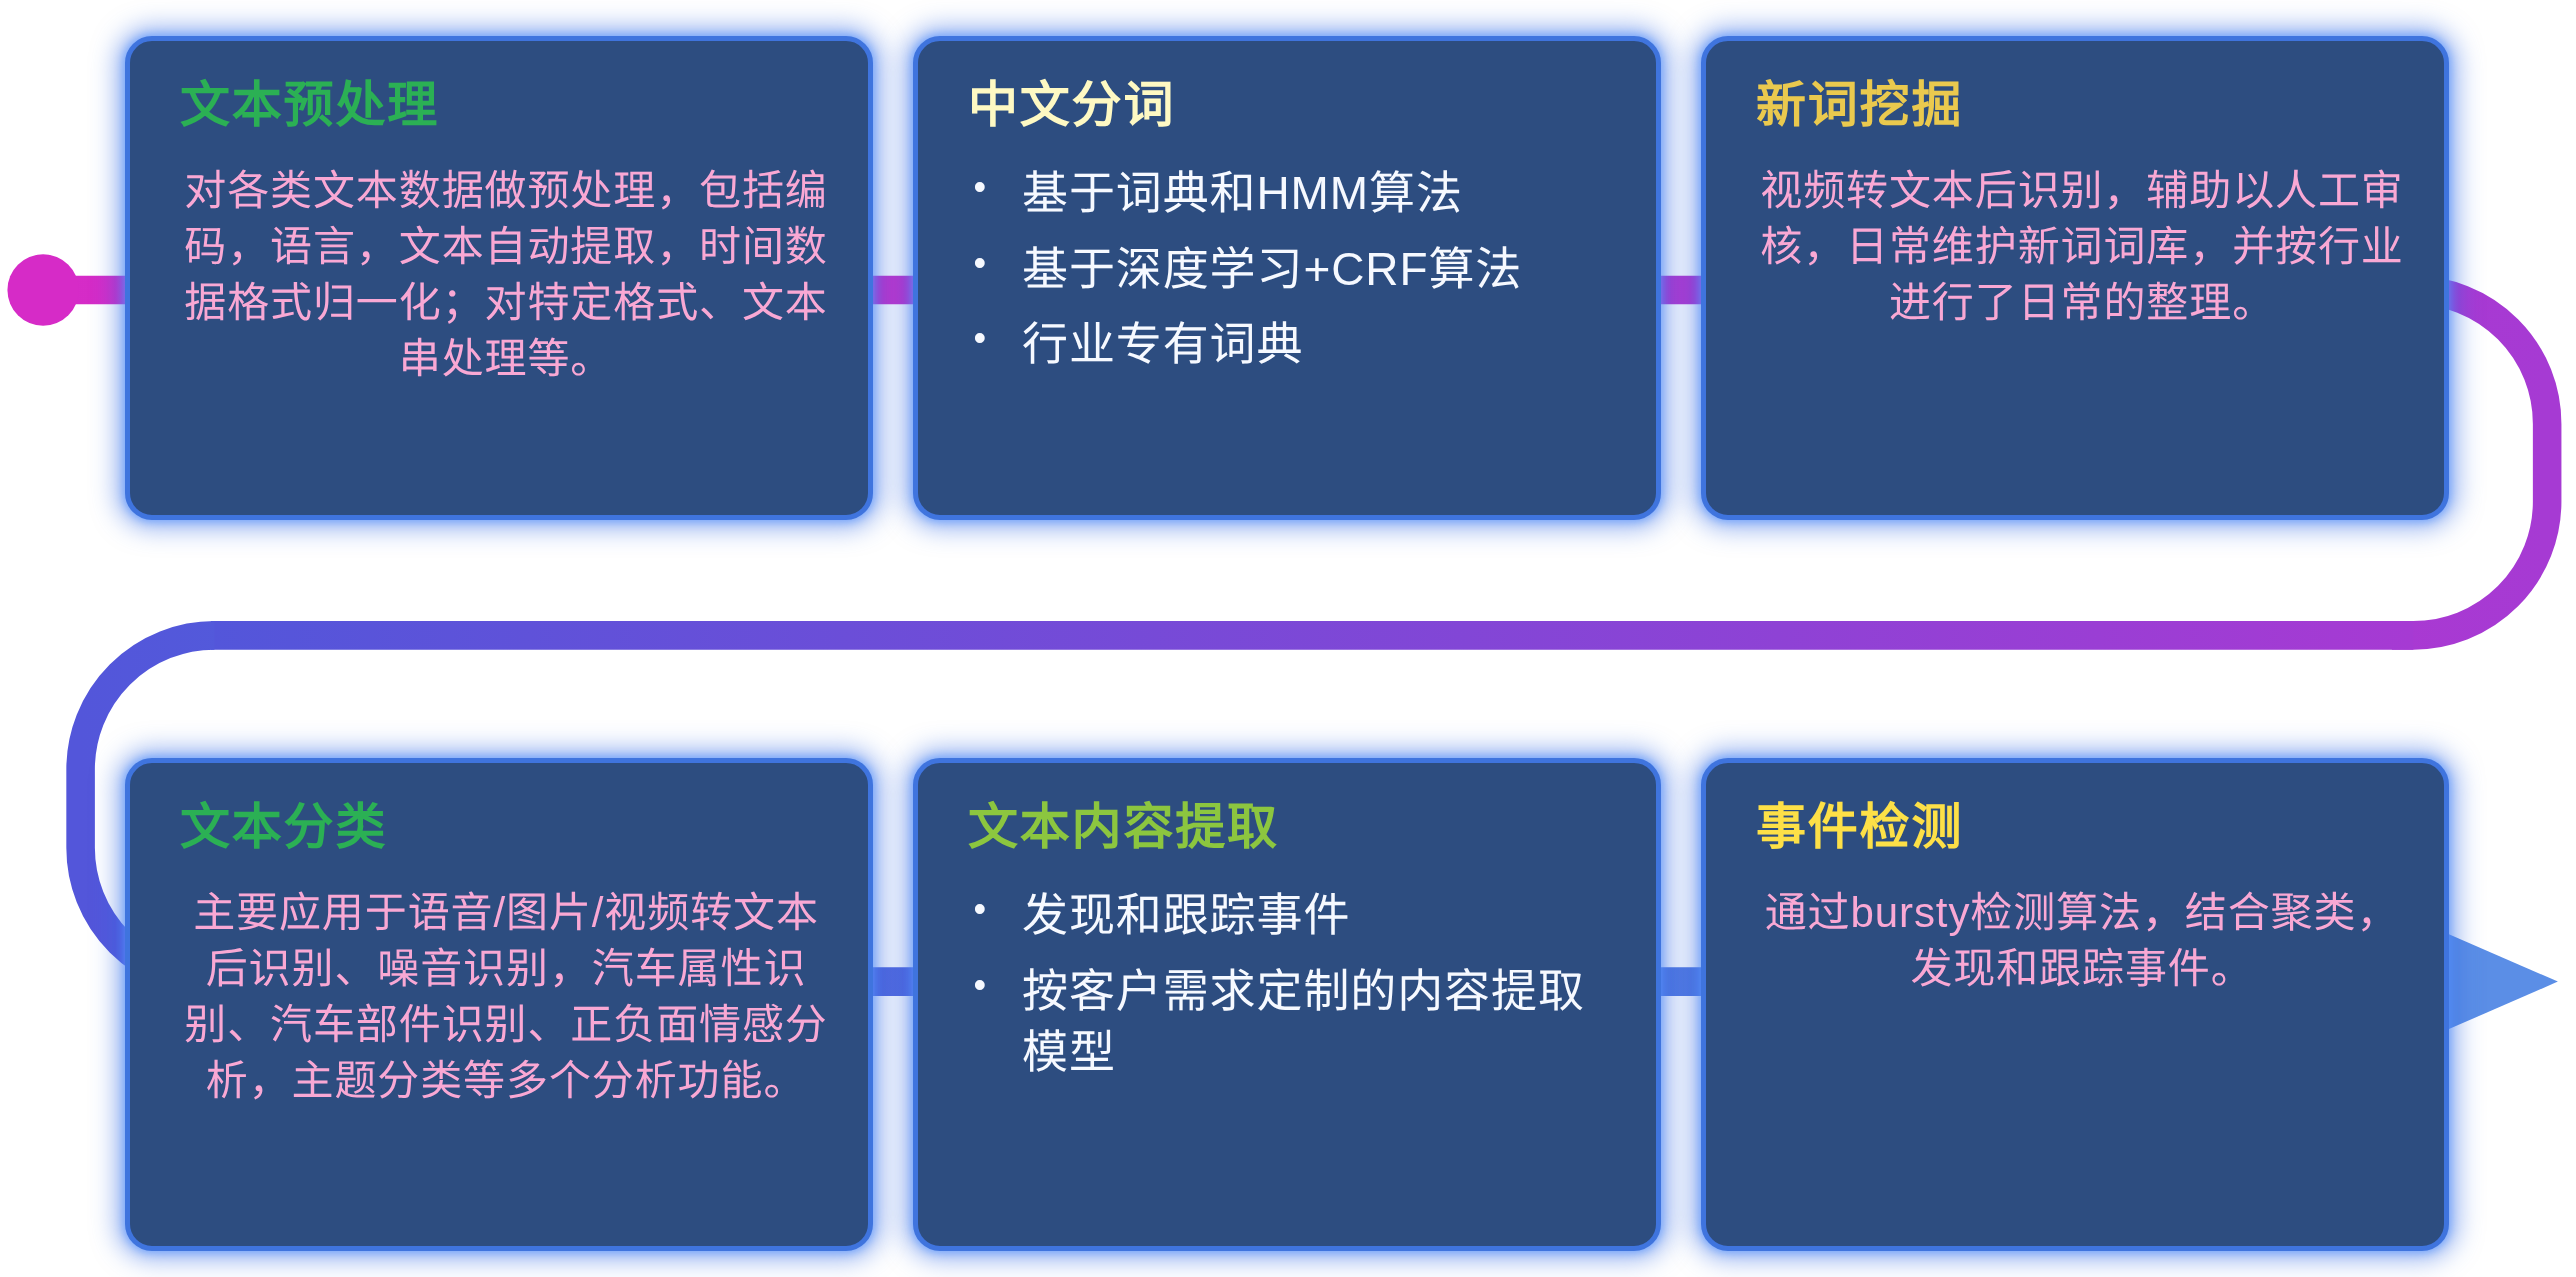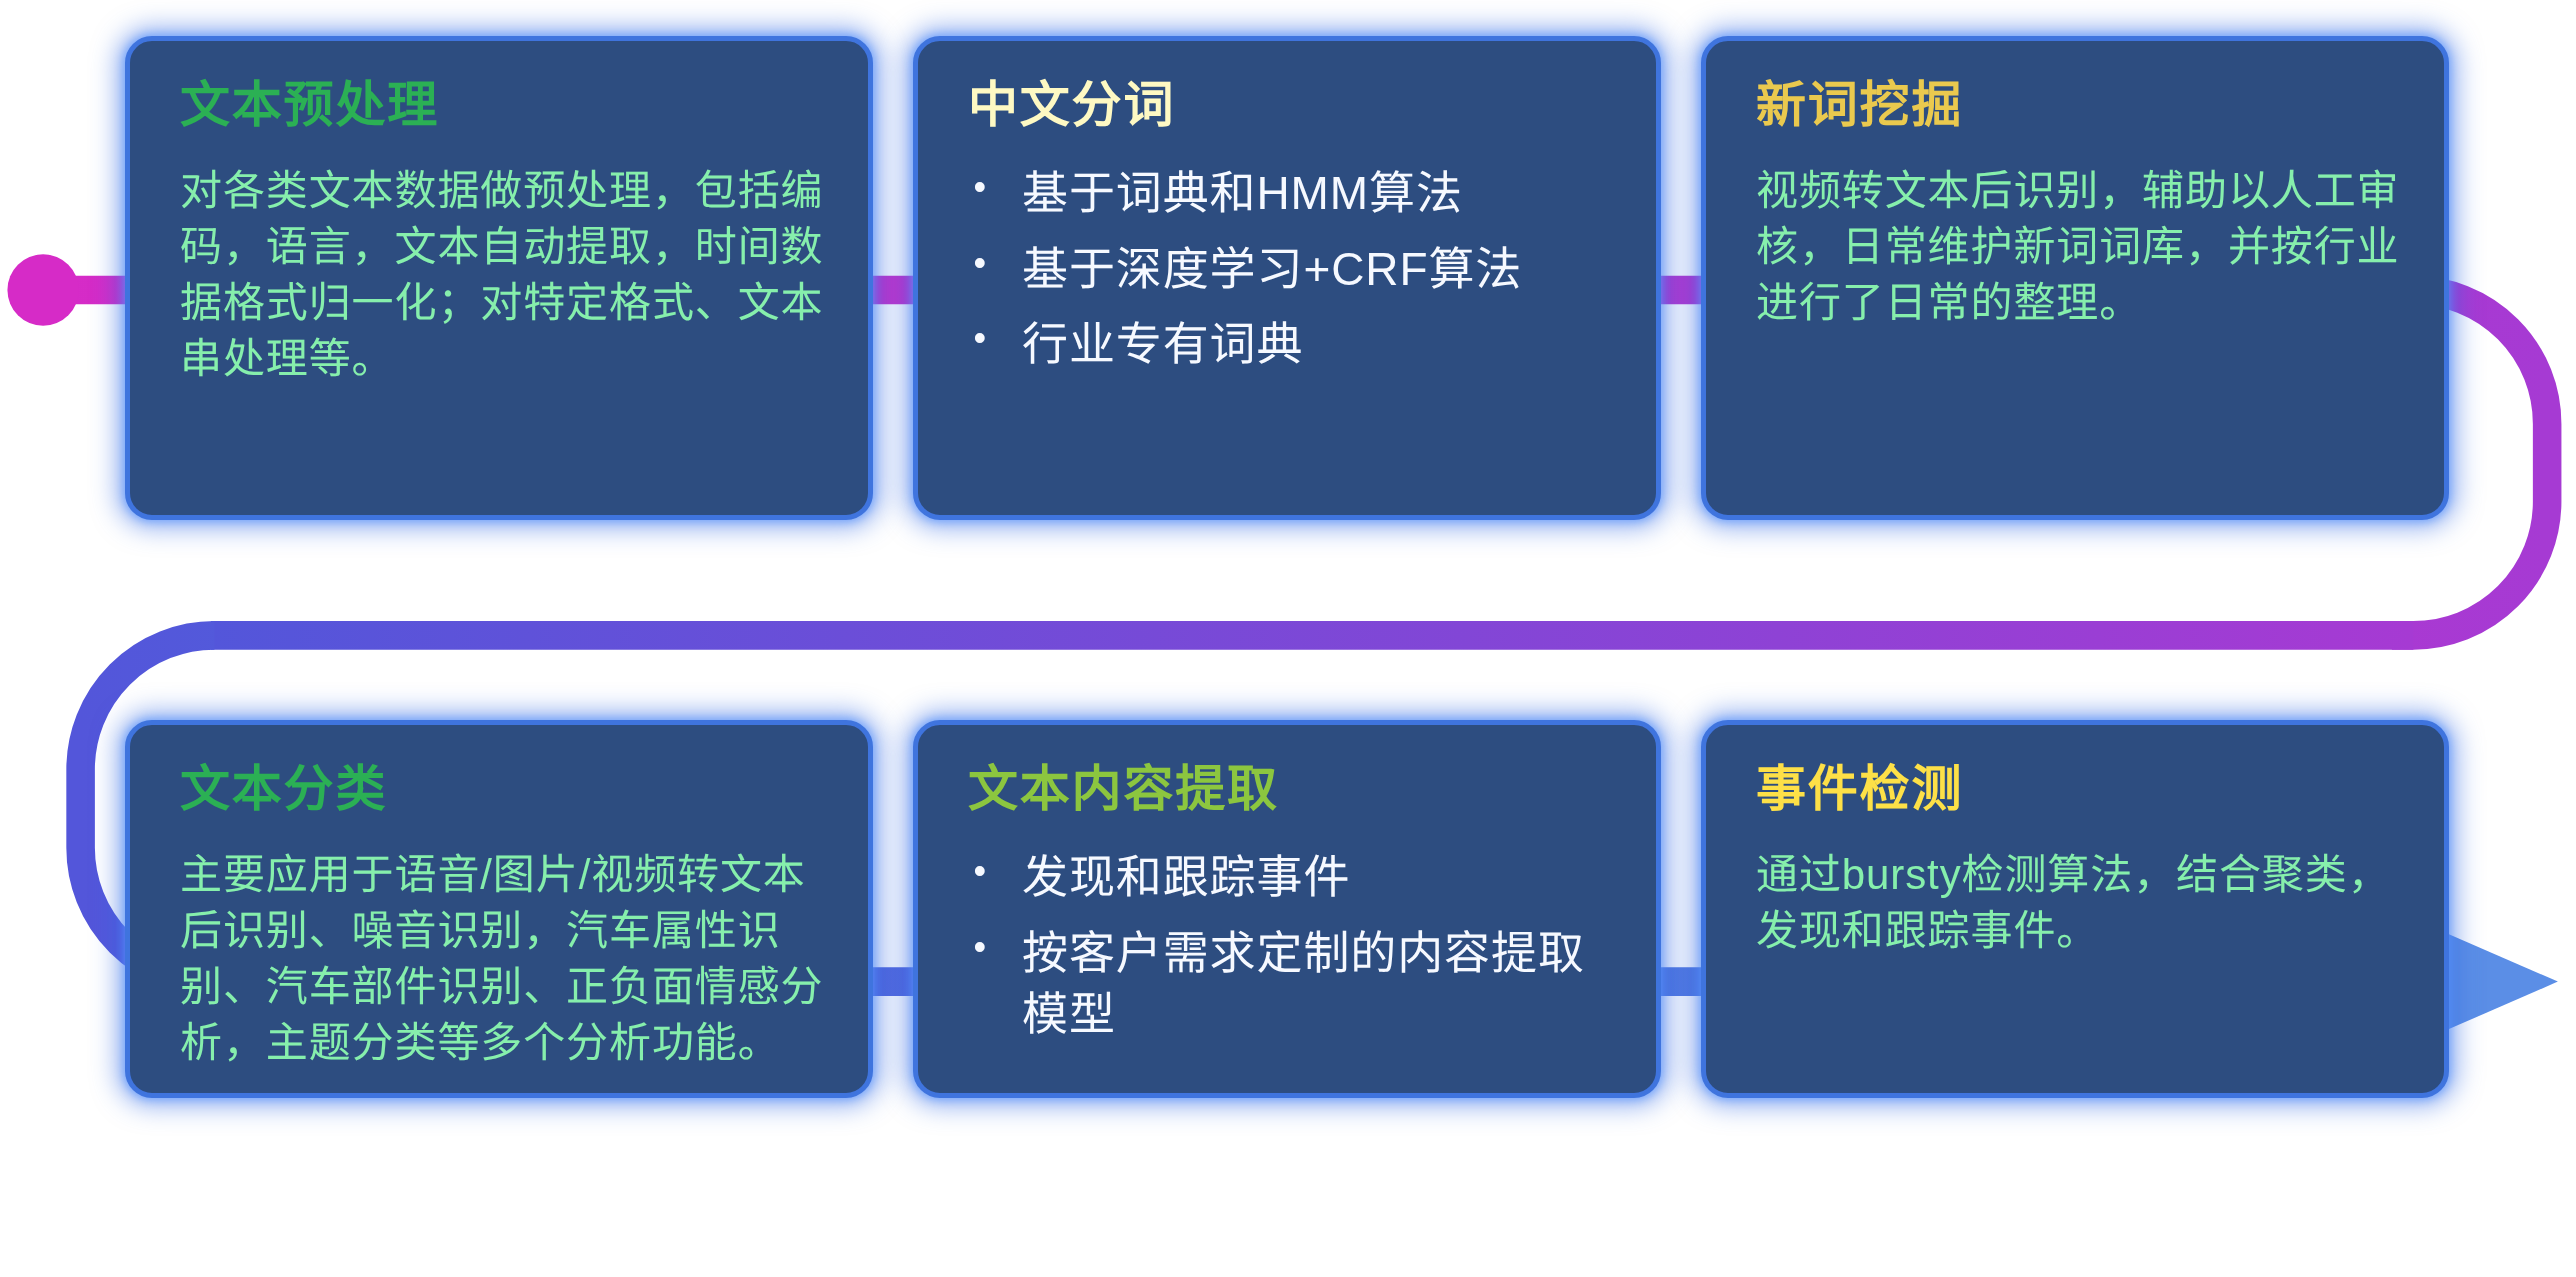--- a/index.html
+++ b/index.html
@@ -25,38 +25,39 @@
     z-index: 1;
     box-sizing: border-box;
     width: 748px;
     background: #2d4d80;
     border: 5.4px solid #3f74de;
     border-radius: 27px;
     padding: 36px 36px 36px 50px;
     box-shadow: 0 0 9px 1.8px rgba(90,150,255,0.65), 0 0 25px 9px rgba(56,110,230,0.50);
   }
   .row1 { top: 36px;  height: 484px; }
-  .row2 { top: 720px; height: 378px; }
+  .row2 { top: 758px; height: 493px; }
   .col1 { left: 125px; }
   .col2 { left: 913px; }
   .col3 { left: 1701px; }
 
   .card h2 {
     margin: 0 0 28.6px 0;
     font-size: 50px;
     font-weight: bold;
     letter-spacing: 1.8px;
     line-height: 1.15;
   }
   .card p {
     margin: 0;
-    color: #86efac;
+    color: #f9a8d4;
     font-size: 42px;
     line-height: 1.33;
     letter-spacing: 0.9px;
+    text-align: center;
   }
   .card ul {
     list-style: none;
     margin: 0;
     padding: 0;
     color: #f6f9ff;
     font-size: 46px;
     line-height: 1.33;
     letter-spacing: 0.9px;
   }

